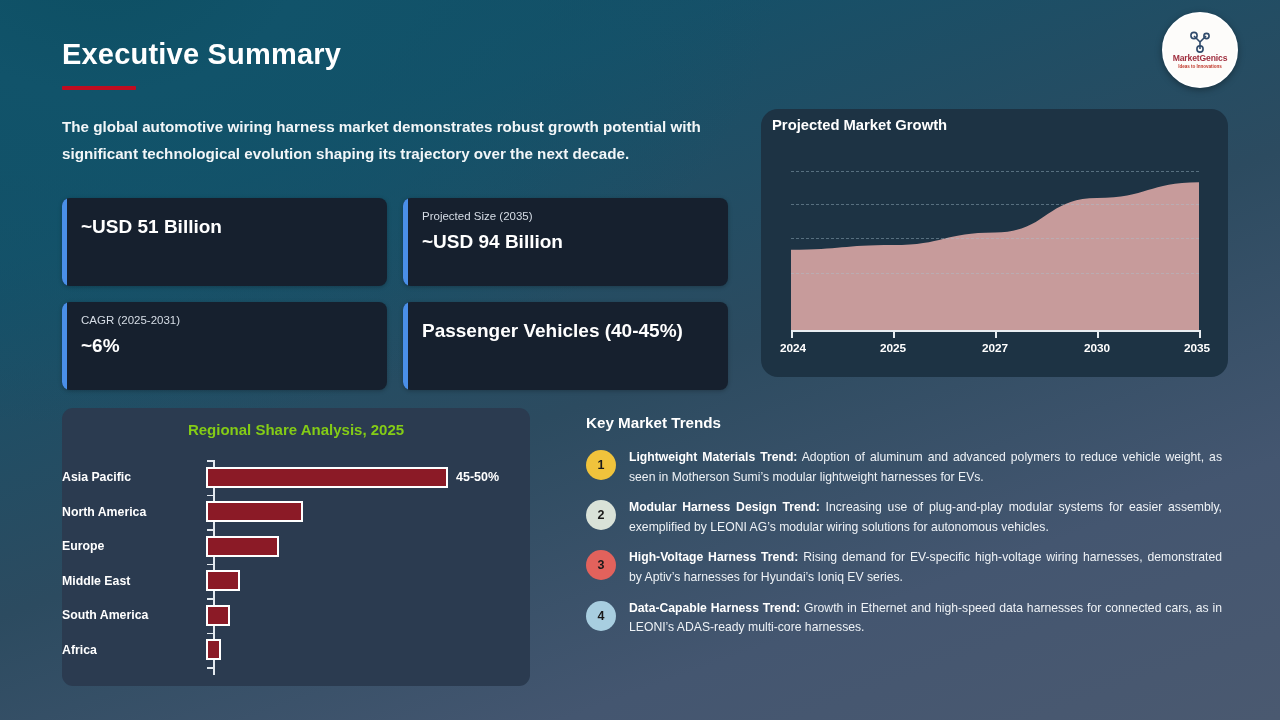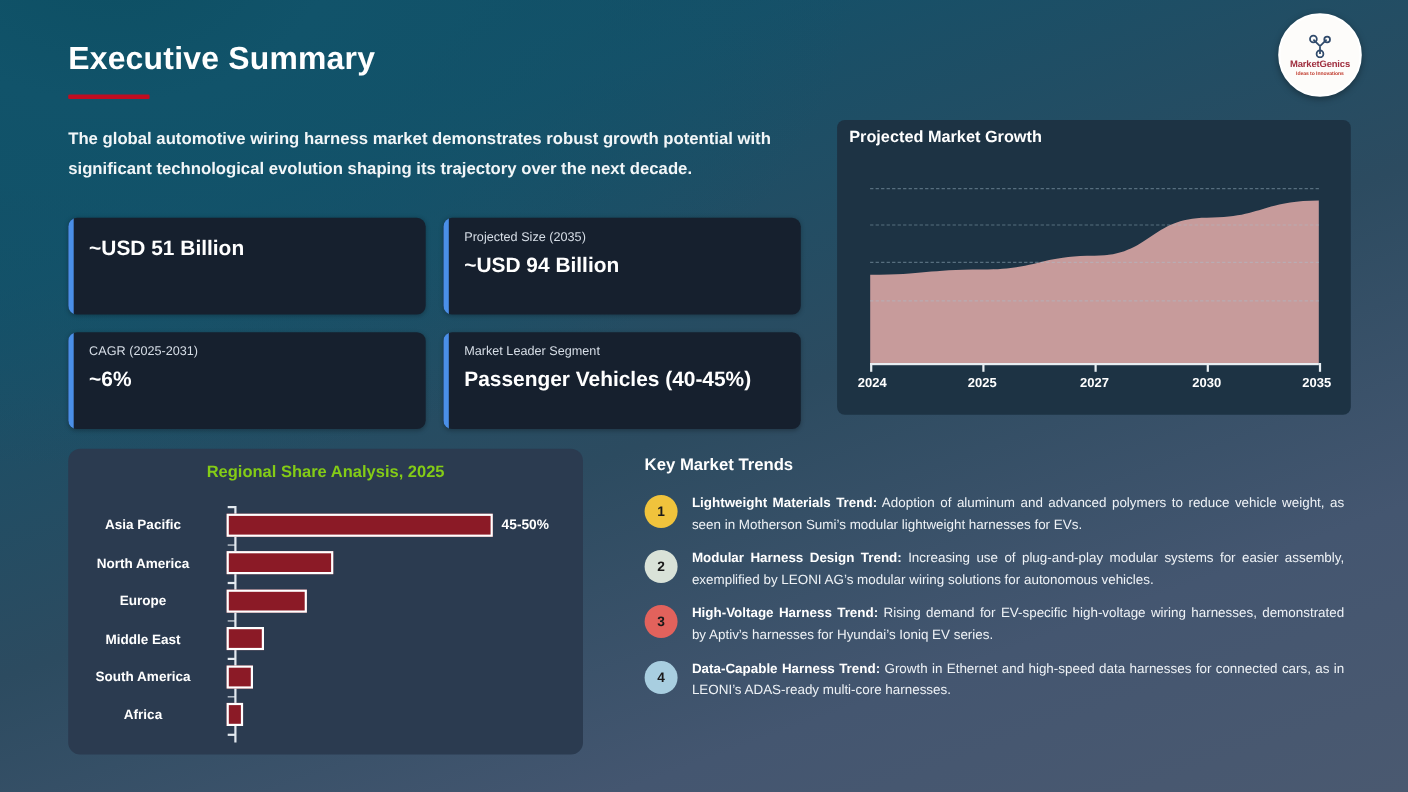--- a/index.html
+++ b/index.html
@@ -61,21 +61,21 @@
   .kpi-card::before{
     content:""; position:absolute; left:0; top:0; bottom:0; width:5px;
     background:#4a8fe8; border-radius:8px 0 0 8px;
   }
   .kpi-label{ font-size:11.5px; color:#d6dde6; font-weight:normal; line-height:15px; }
   .kpi-value{ font-size:19px; font-weight:bold; color:#ffffff; margin-top:6px; line-height:24px; }
 
   
   .growth-panel{
     position:absolute; left:761px; top:109px; width:467px; height:268px;
-    background:#1d3344; border-radius:7px; overflow:hidden;
+    background:#1d3344; border-radius:17px; overflow:hidden;
   }
   .growth-title{
     position:absolute; left:11px; top:8px;
     font-size:14.8px; font-weight:bold; color:#ffffff;
   }
   .growth-plot{
     position:absolute; left:30px; top:48px; width:408px; height:173px;
   }
   .gridline{
     position:absolute; left:0; width:100%; height:0;
@@ -105,21 +105,21 @@
     position:absolute; top:13px; left:0; width:100%; text-align:center;
     font-size:15px; font-weight:bold; color:#84cc16;
   }
   .bar-rows{
     position:absolute; left:0; top:52px; width:468px; height:215px;
   }
   .bar-row{
     position:relative; height:34.5px; display:flex; align-items:center;
   }
   .bar-cat{
-    width:144px; text-align:center; padding-right:8px;
+    width:144px; text-align:left; padding-right:8px;
     font-size:12.3px; font-weight:bold; color:#ffffff; white-space:nowrap;
   }
   .bar-track{ position:relative; flex:1; height:100%; display:flex; align-items:center; }
   .bar-fill{
     height:21px; background:#8b1a26;
     border:2.2px solid #ffffff; box-sizing:border-box;
   }
   .bar-value{
     margin-left:8px; font-size:12.5px; font-weight:bold; color:#ffffff; white-space:nowrap;
   }
@@ -179,21 +179,20 @@
   </div>
   <div class="kpi-card" style="--a: #4a8fe8;">
     <div class="kpi-label">Projected Size (2035)</div>
     <div class="kpi-value">~USD 94 Billion</div>
   </div>
   <div class="kpi-card" style="--a: #4a8fe8;">
     <div class="kpi-label">CAGR (2025-2031)</div>
     <div class="kpi-value">~6%</div>
   </div>
   <div class="kpi-card" style="--a: #4a8fe8;">
-    <div class="kpi-label">Market Leader Segment</div>
     <div class="kpi-value">Passenger Vehicles (40-45%)</div>
   </div>
 </div>
 
 <div class="growth-panel">
   <div class="growth-title">Projected Market Growth</div>
   <div class="growth-plot" id="growth-plot">
     <svg id="area-svg" width="408" height="173" viewBox="0 0 408 173" preserveAspectRatio="none">
         <path d="M 0 92.7909090909091 C 51 92.7909090909091, 51 88.07272727272728, 102 88.07272727272728 C 153 88.07272727272728, 153 75.4909090909091, 204 75.4909090909091 C 255 75.4909090909091, 255 40.890909090909076, 306 40.890909090909076 C 357 40.890909090909076, 357 25.163636363636385, 408 25.163636363636385 L 408 173 L 0 173 Z" fill="#c79b9b"></path>
       </svg>

